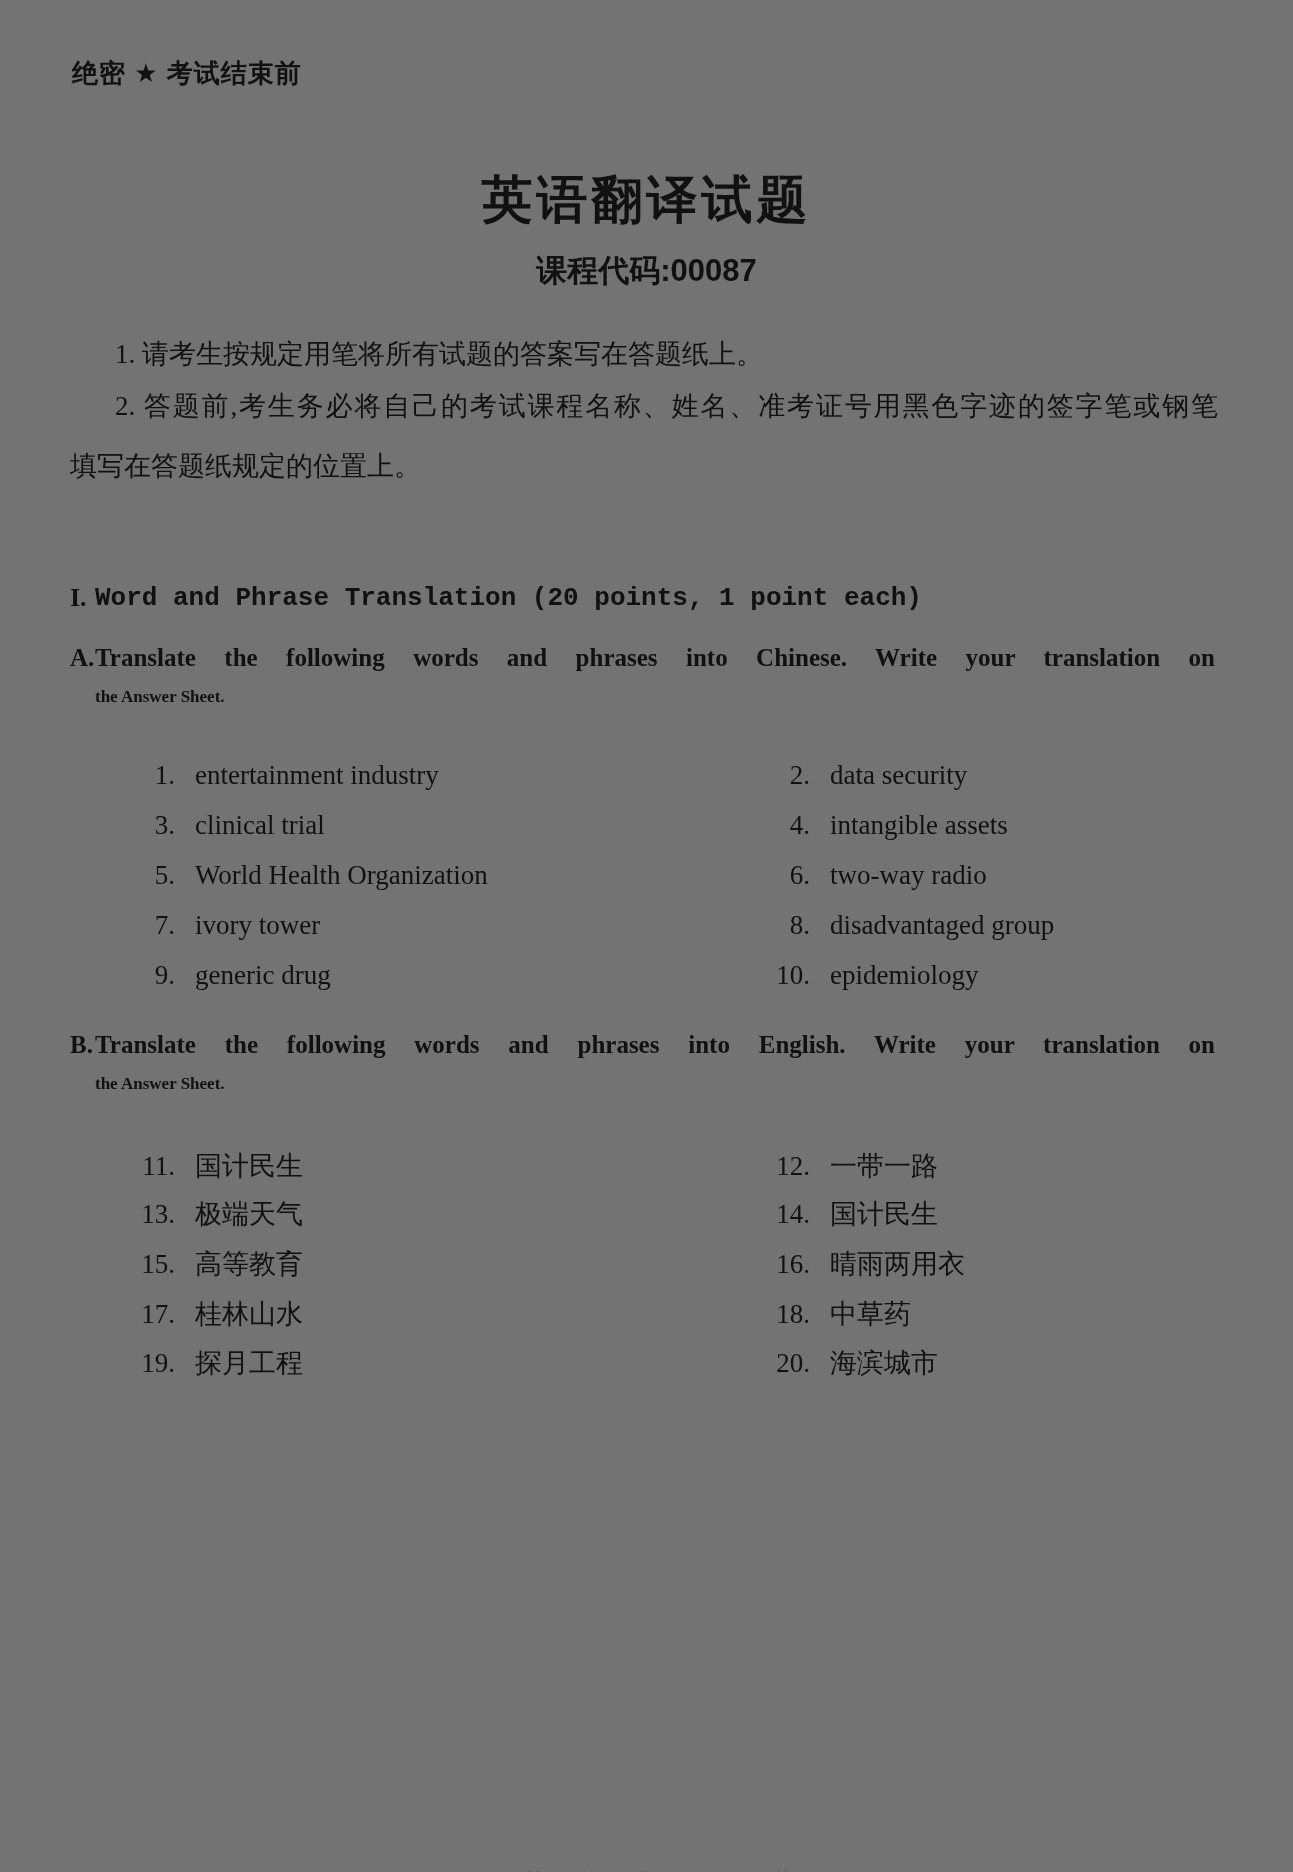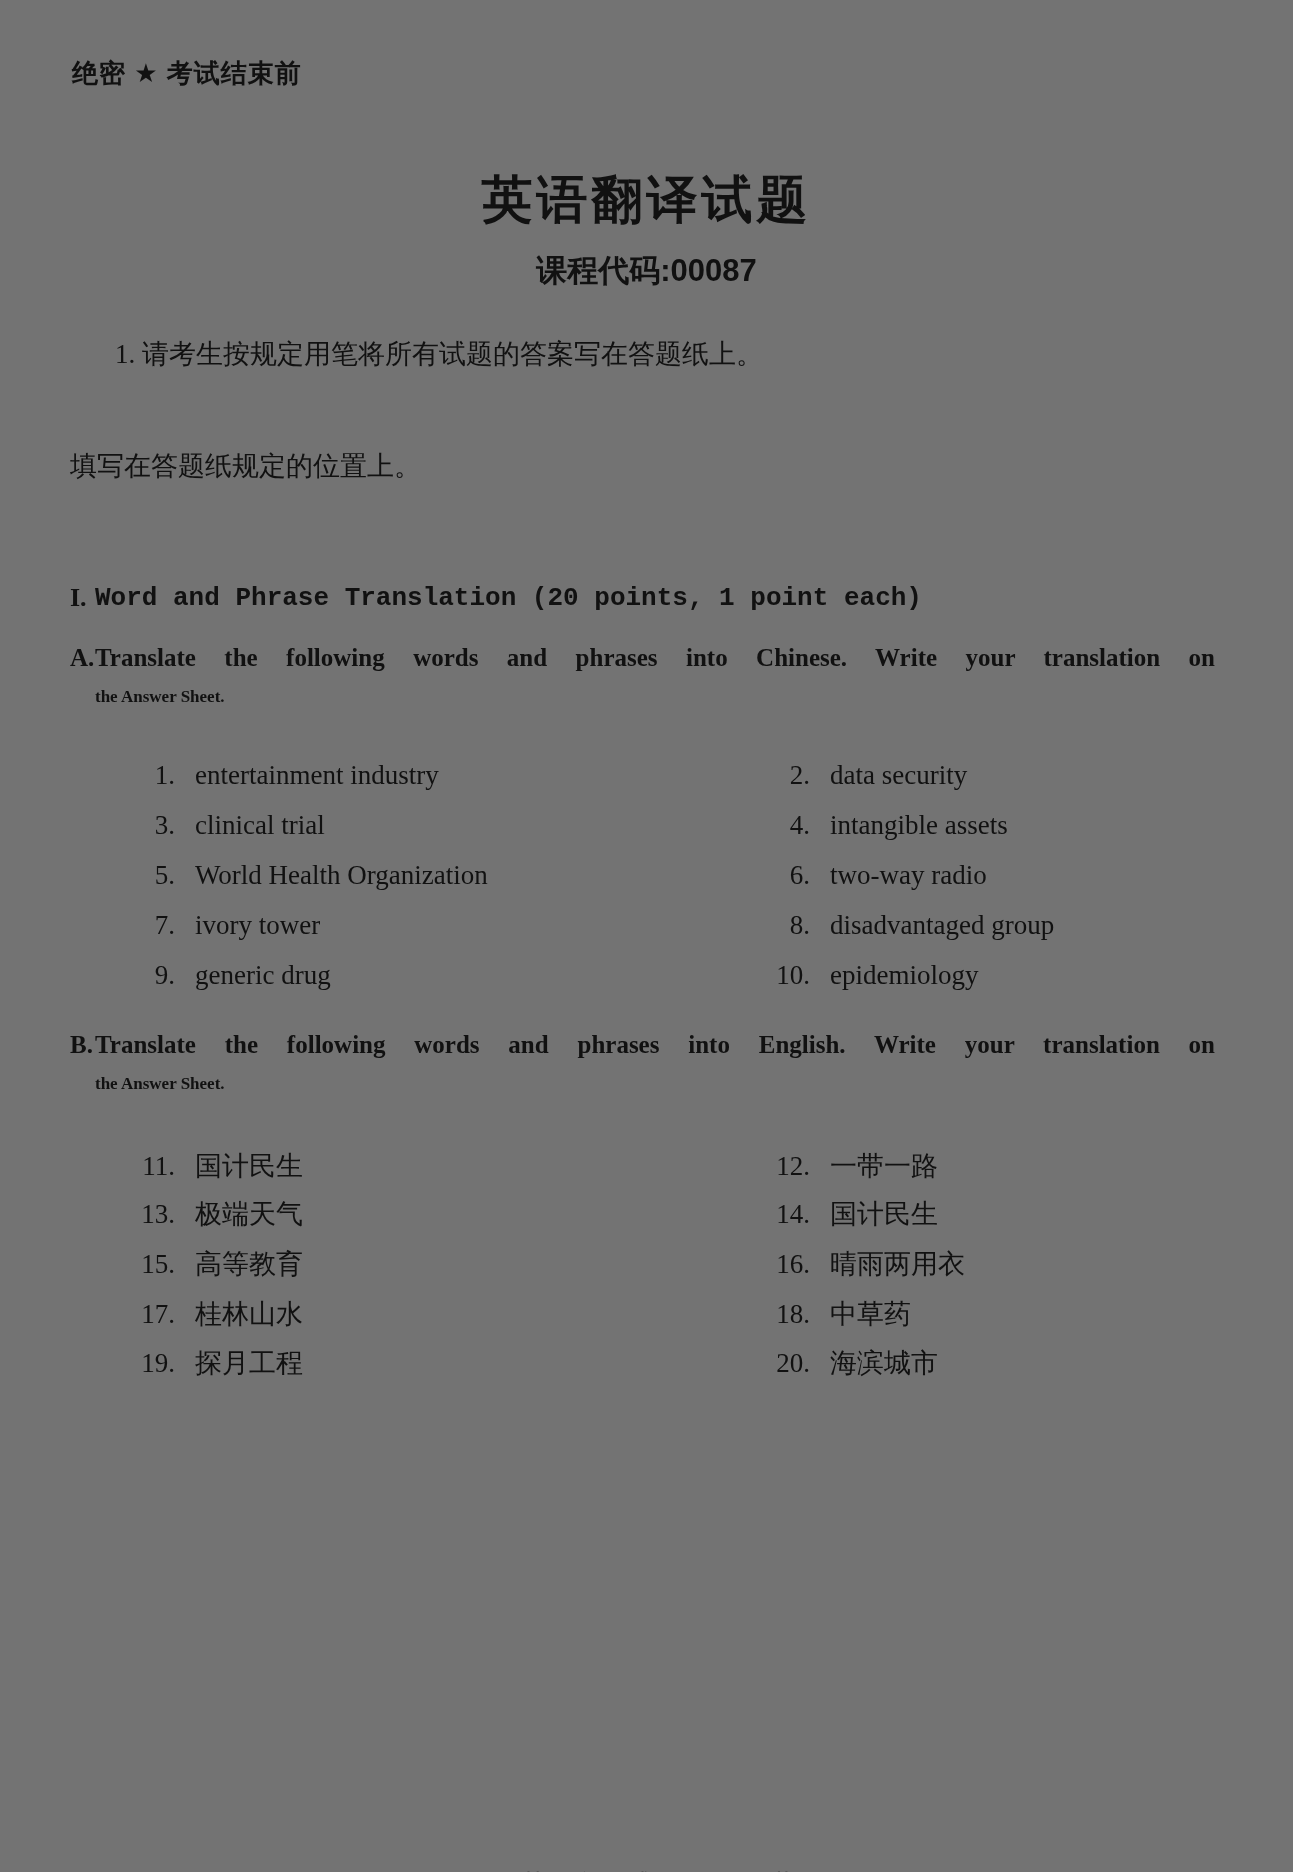--- a/index.html
+++ b/index.html
@@ -66,20 +66,21 @@
 <div class="page">
 
   <div class="classification">绝密 ★ 考试结束前</div>
 
 
   <div class="centered title-sub">英语翻译试题</div>
 
   <div class="centered course-code">课程代码:00087</div>
 
   <div class="notice notice-1">1. 请考生按规定用笔将所有试题的答案写在答题纸上。</div>
+  <div class="notice notice-2a">2. 答题前,考生务必将自己的考试课程名称、姓名、准考证号用黑色字迹的签字笔或钢笔</div>
   <div class="notice notice-2b">填写在答题纸规定的位置上。</div>
 
   <div class="heading-row sec-heading">
     <span class="heading-label">I.</span>
     <span class="heading-text sec-title">Word and Phrase Translation (20 points, 1 point each)</span>
   </div>
 
   <div class="heading-row part-heading part-a-line1">
     <span class="heading-label">A.</span>
     <span class="heading-text">Translate the following words and phrases into Chinese. Write your translation on</span>

